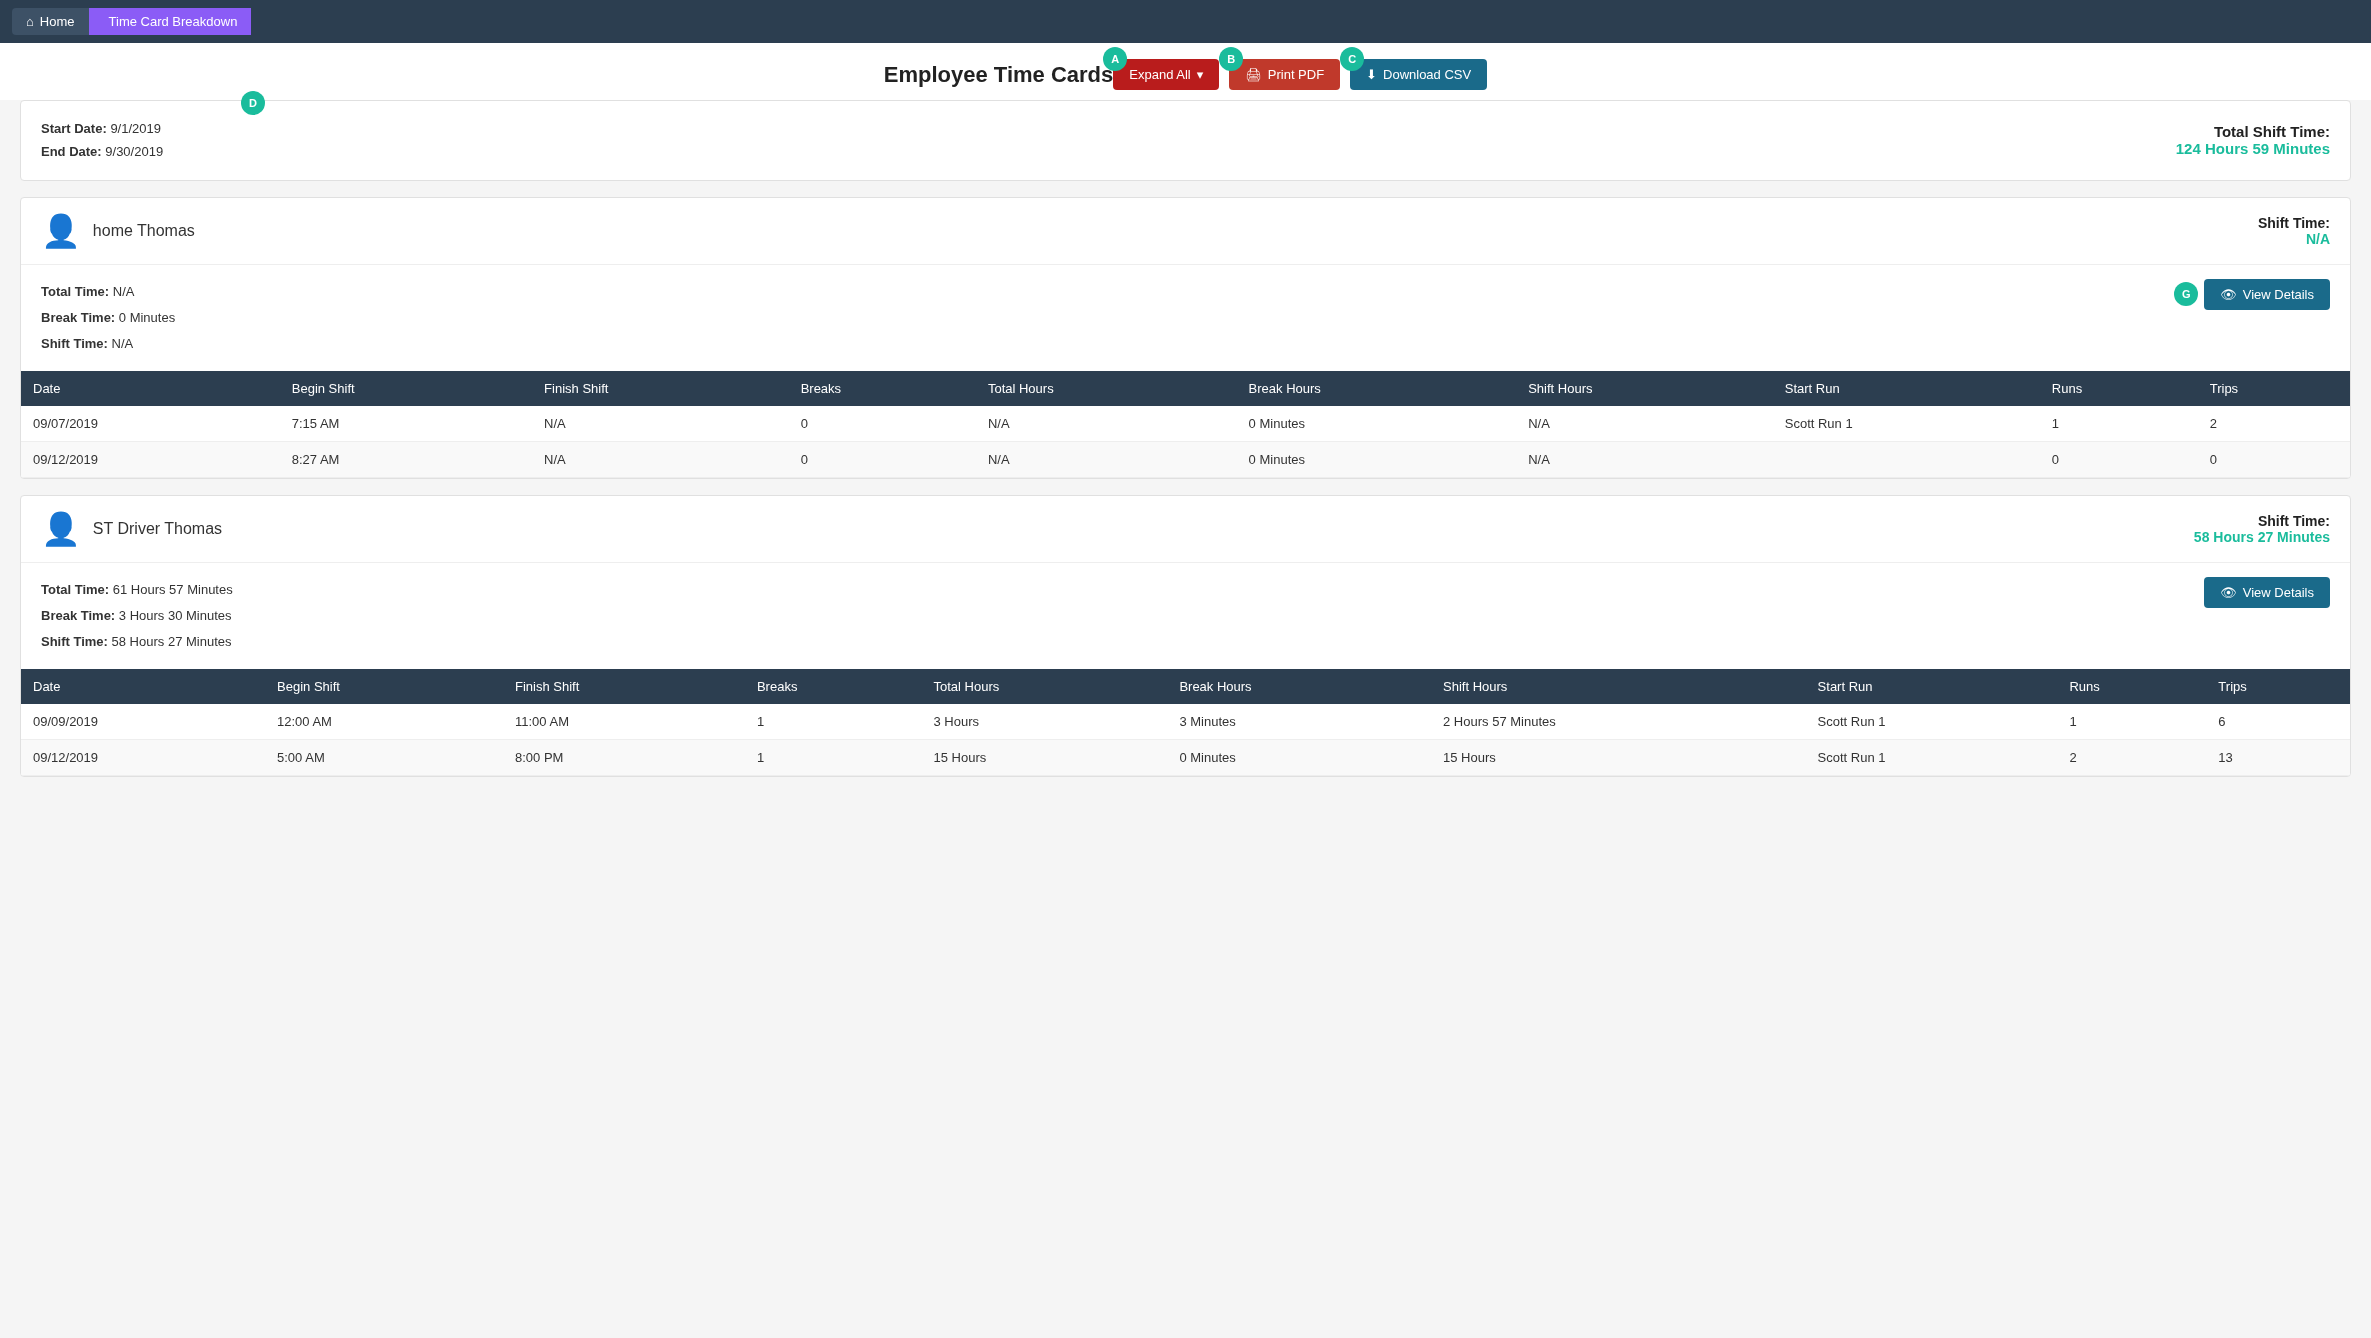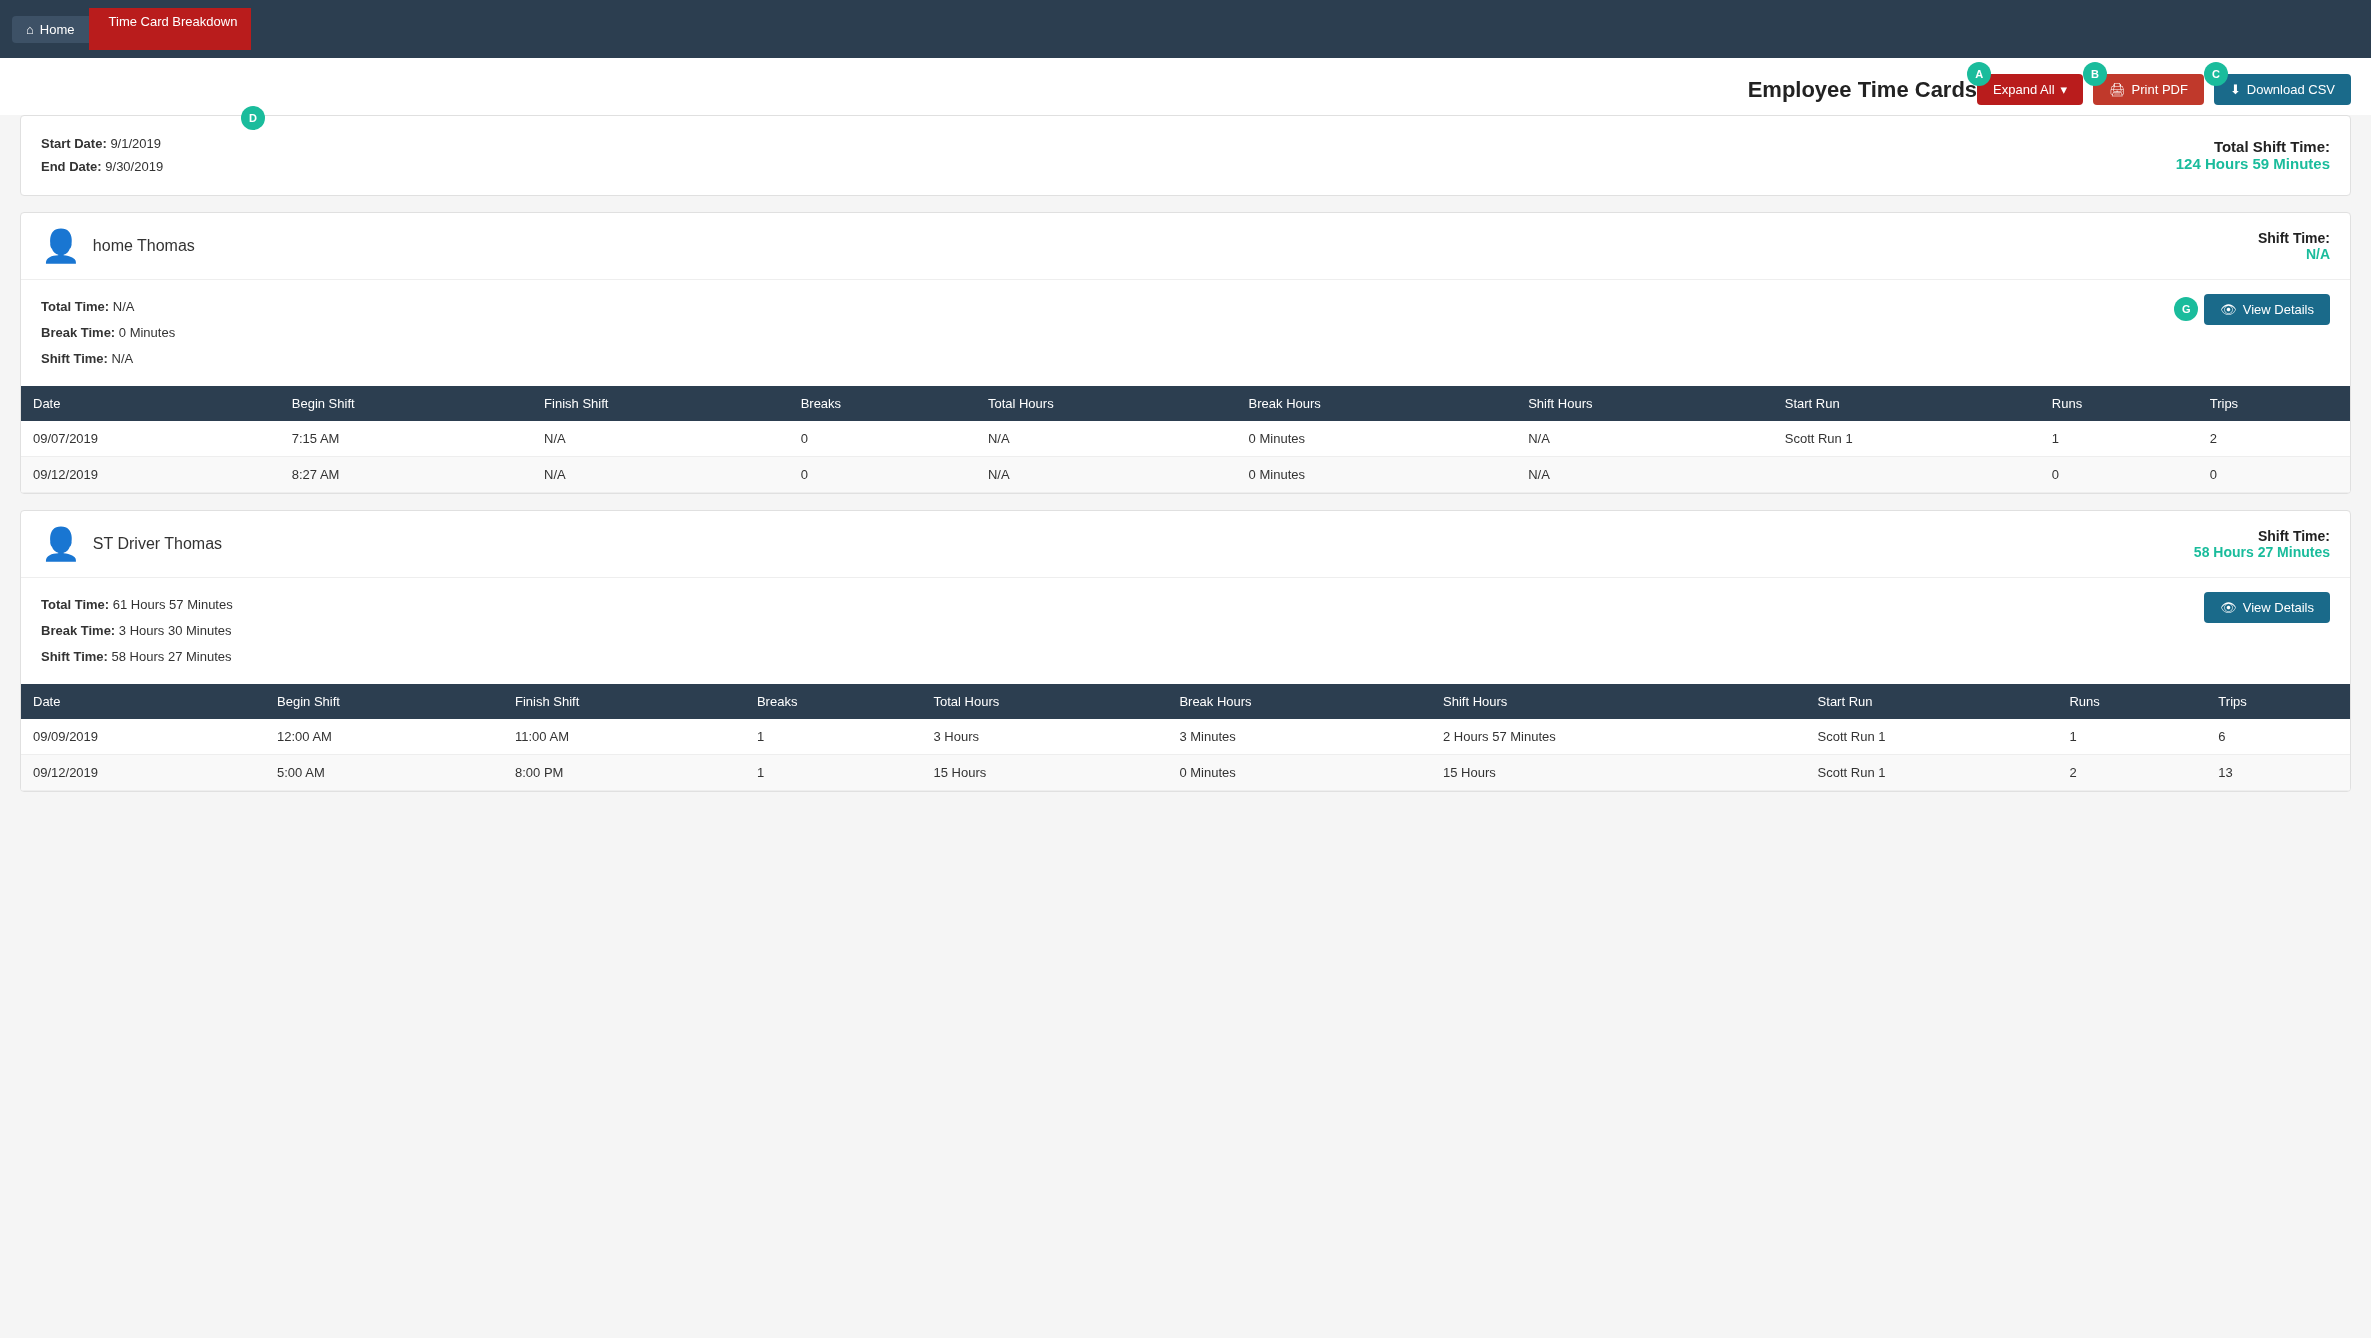--- a/index.html
+++ b/index.html
@@ -10,28 +10,28 @@
       display: flex; align-items: center;
       background: #2c3e50; padding: 8px 12px;
       gap: 0;
     }
     .breadcrumb-home {
       background: #3d5166; color: #fff; padding: 6px 14px;
       border-radius: 4px 0 0 4px; display: flex; align-items: center; gap: 6px;
       font-size: 13px; cursor: pointer;
     }
     .breadcrumb-current {
-      background: #b91c1c; color: #fff; padding: 6px 14px 21px 20px;
+      background: #8b5cf6; color: #fff; padding: 6px 14px 6px 20px;
       position: relative; font-size: 13px;
       clip-path: polygon(12px 0%, 100% 0%, 100% 100%, 0% 100%, 0% 0%);
     }
 
     
     .page-header {
-      display: flex; justify-content: flex-end; align-items: center;
+      display: flex; justify-content: center; align-items: center;
       padding: 16px 20px 10px 20px;
       background: #fff;
     }
     .page-title { font-size: 22px; font-weight: bold; color: #222; }
     .btn-expand-all {
       background: #b91c1c; color: #fff; border: none; padding: 8px 16px;
       border-radius: 4px; cursor: pointer; font-size: 13px; display: flex; align-items: center; gap: 6px;
     }
     .btn-print-pdf {
       background: #c0392b; color: #fff; border: none; padding: 8px 16px;

